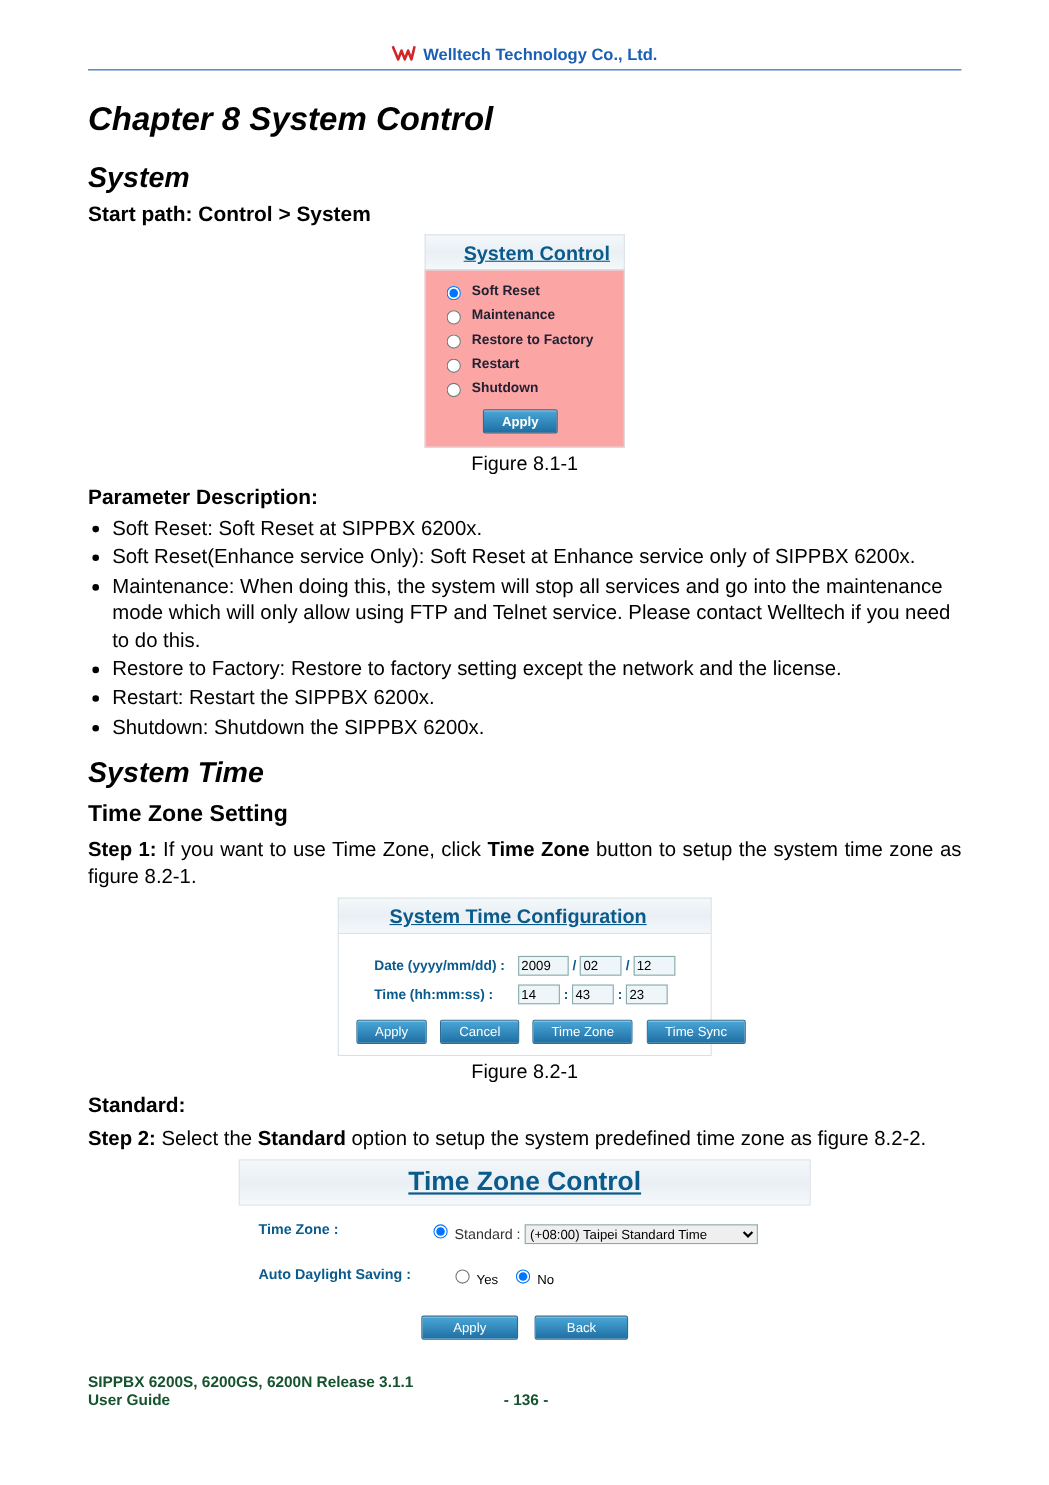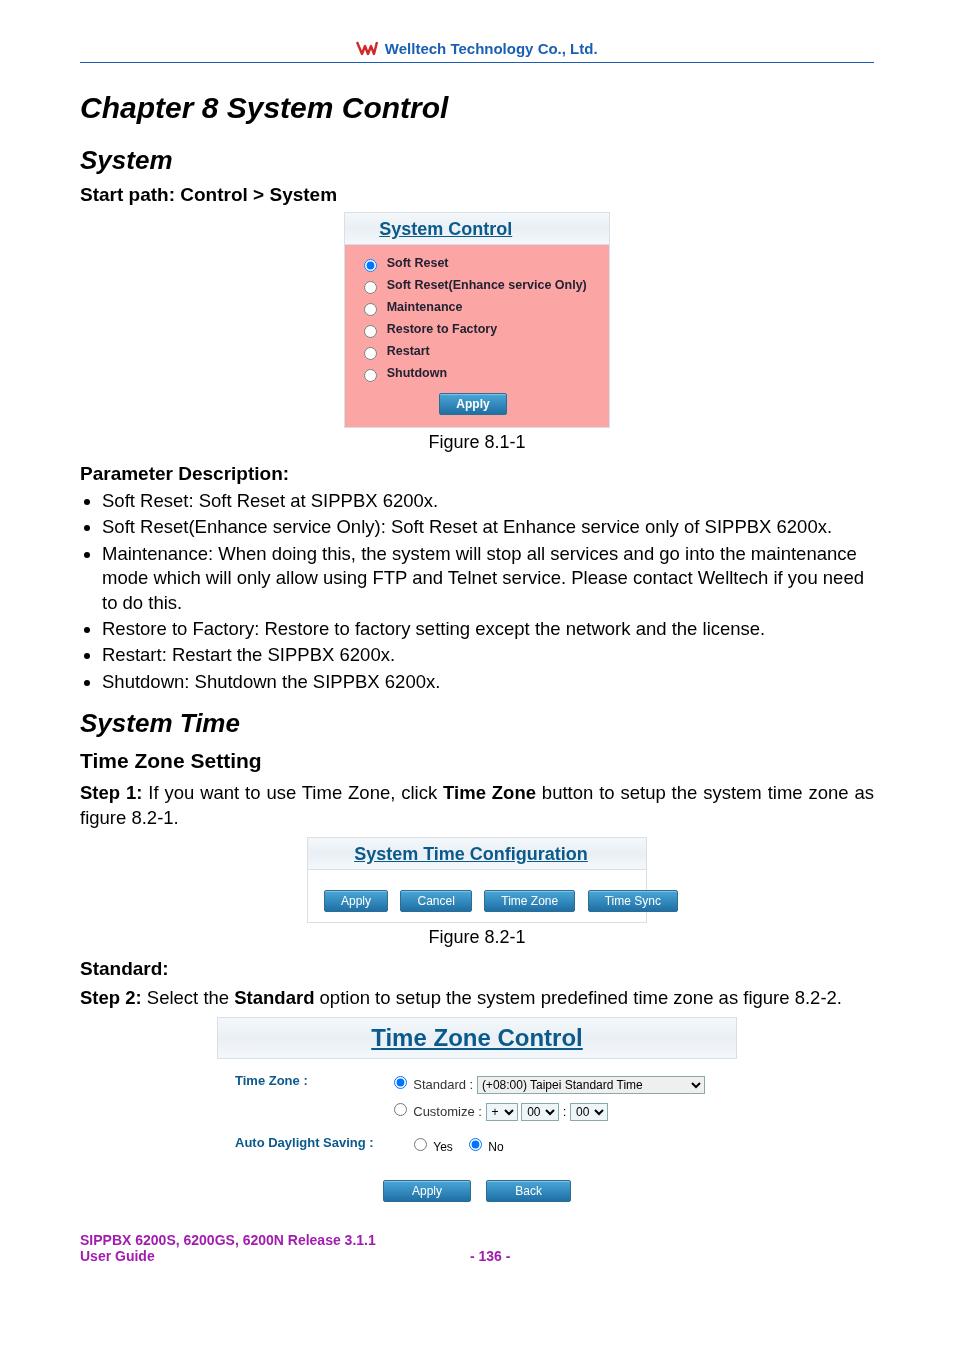--- a/index.html
+++ b/index.html
@@ -169,33 +169,33 @@
   .tz-label {
     font-weight: bold;
     color: #0a5a8c;
     display: inline-block;
     width: 150px;
     vertical-align: top;
   }
   .tz-val .ulink { color: #333; }
   .tz-val { display: inline-block; }
   .tz-select {
-    width: 228px;
+    width: 212px;
     font-size: 12px;
     border: 1px solid #8aa;
   }
   .tz-row { margin-bottom: 10px; }
   .footer {
     margin-top: 18px;
     font-size: 14px;
-    color: #a21caf;
+    color: #14532d;
     font-weight: bold;
     display: flex;
     justify-content: flex-start;
-    gap: 30px;
+    gap: 18px;
   }
   .footer .left { width: 360px; }
   .footer .pg { }
   .sys-time-panel { width: 340px; }
   .sys-time-body {
     border: 1px solid #d7e0e6;
     padding: 10px 14px 8px 14px;
     background: #fff;
   }
   .btn-strip { text-align: center; padding-top: 8px; white-space: nowrap;}
@@ -221,24 +221,20 @@
 
   <div class="start-path">Start path: Control &gt; System</div>
 
   <div class="panel-wrap">
     <div class="panel">
       <div class="panel-header">System Control</div>
       <div class="panel-body">
         <div class="radio-row">
           <input type="radio" name="sc" checked="" style="">
           <span>Soft Reset</span>
-        </div>
-        <div class="radio-row">
-          <input type="radio" name="sc" style="">
-          <span>Soft Reset(Enhance service Only)</span>
         </div>
         <div class="radio-row">
           <input type="radio" name="sc" style="">
           <span>Maintenance</span>
         </div>
         <div class="radio-row">
           <input type="radio" name="sc" style="">
           <span>Restore to Factory</span>
         </div>
         <div class="radio-row">
@@ -272,20 +268,40 @@
   <h3 class="subsection">Time Zone Setting</h3>
 
   <div class="step-para">
     <span class="bold">Step 1:</span><span> If you want to use Time Zone, click </span><span class="bold">Time Zone</span><span> button to setup the system time zone as figure 8.2-1.</span>
   </div>
 
   <div class="panel-wrap">
     <div class="panel sys-time-panel">
       <div class="panel-header" style="text-align:center;padding-left:0">System Time Configuration</div>
       <div class="sys-time-body">
+        <table class="cfg-table">
+          <tbody>
+              <tr>
+            <td>Date (yyyy/mm/dd) :</td>
+            <td>
+              <input class="txt-in w" value="2009" style=""> /
+              <input class="txt-in" value="02" style=""> /
+              <input class="txt-in" value="12" style="">
+            </td>
+          </tr>
+          <tr>
+            <td>Time (hh:mm:ss) :</td>
+            <td>
+              <input class="txt-in" value="14" style=""> :
+              <input class="txt-in" value="43" style=""> :
+              <input class="txt-in" value="23" style="">
+            </td>
+          </tr>
+        </tbody>
+          </table>
         <div class="btn-strip">
           <span class="btn">Apply</span><span class="sm-gap"></span>
           <span class="btn">Cancel</span><span class="sm-gap"></span>
           <span class="btn">Time Zone</span><span class="sm-gap"></span>
           <span class="btn">Time Sync</span>
         </div>
       </div>
     </div>
   </div>
   <div class="fig-caption">Figure 8.2-1</div>
@@ -302,28 +318,20 @@
         <div class="tz-row">
           <span class="tz-label">Time Zone :</span>
           <span class="tz-val">
             <div style="margin-bottom:6px;">
               <input type="radio" name="tz" checked="" style="">
               <span class="ulink">Standard :</span>
               <select class="tz-select">
                 <option>(+08:00) Taipei Standard Time</option>
               </select>
             </div>
-            <div>
-              <input type="radio" name="tz" style="">
-              <span class="ulink">Customize :</span>
-              <select class="sel-in"><option>+</option></select>
-              <select class="sel-in"><option>00</option></select>
-              :
-              <select class="sel-in"><option>00</option></select>
-            </div>
           </span>
         </div>
         <div class="tz-row" style="margin-top:14px;">
           <span class="tz-label" style="width:170px">Auto Daylight Saving :</span>
           <input type="radio" name="dls" style="">
           <span style="font-size:12px">Yes</span>
           &nbsp;
           <input type="radio" name="dls" checked="" style="">
           <span style="font-size:12px">No</span>
         </div>

